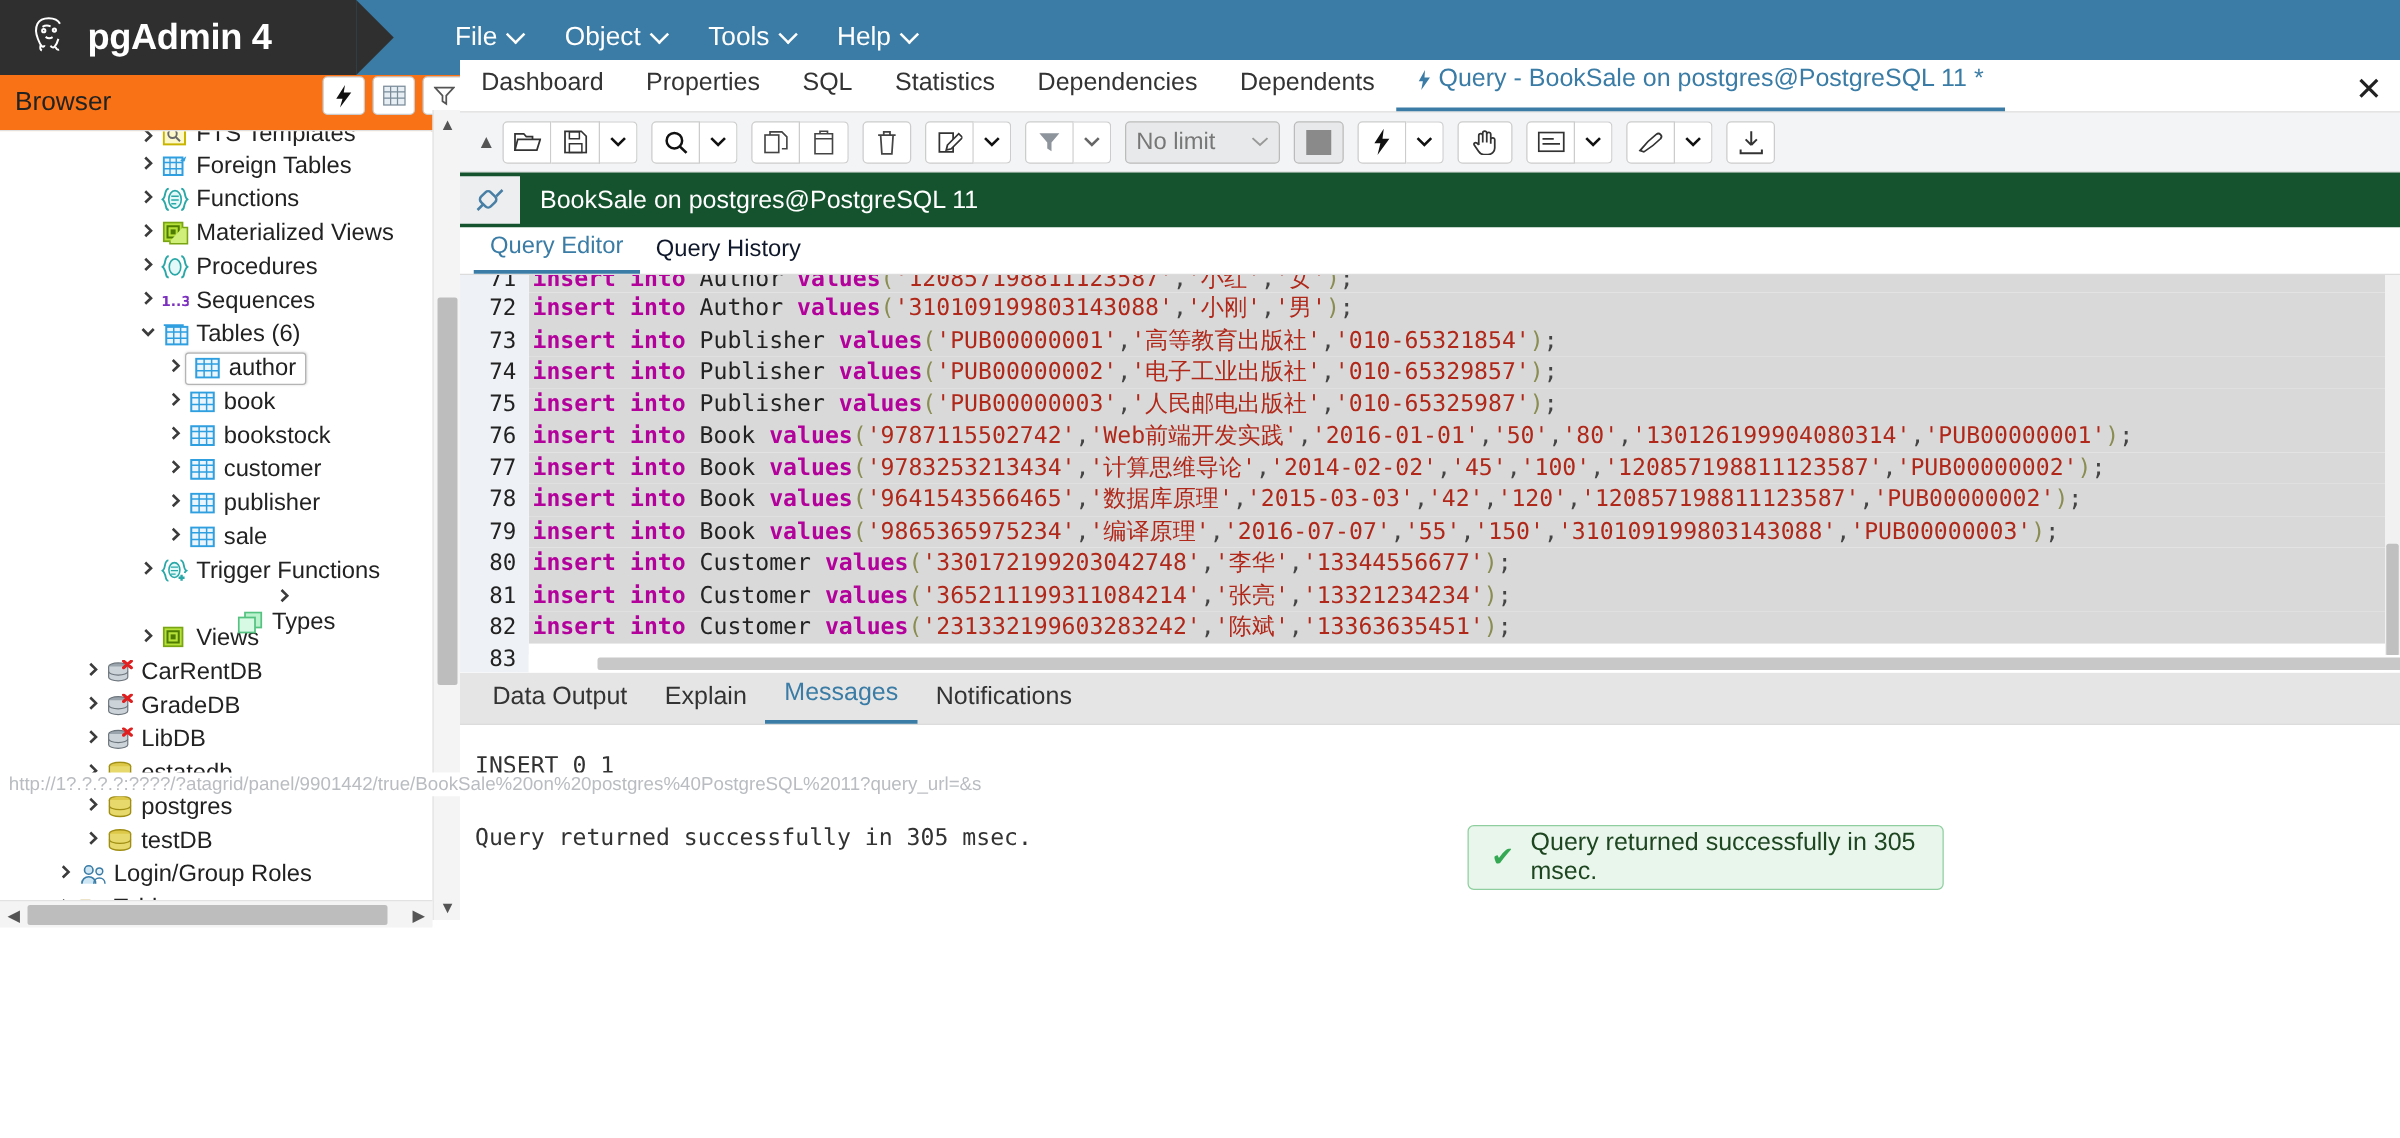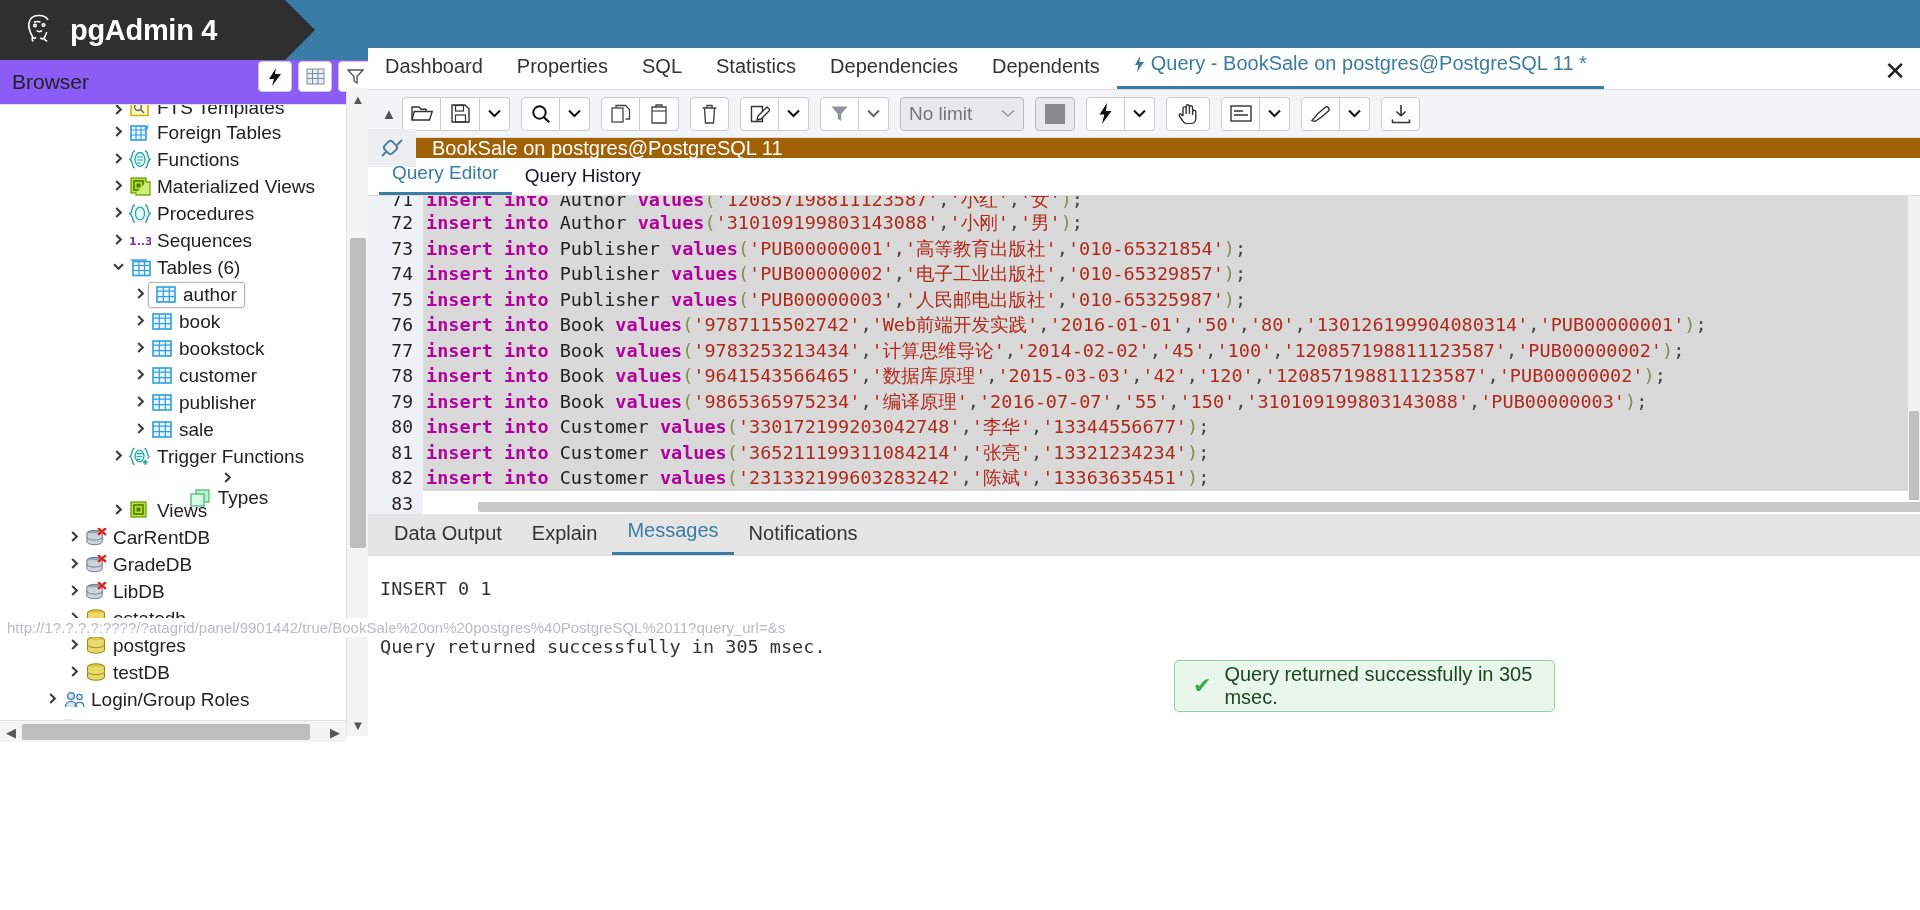--- a/index.html
+++ b/index.html
@@ -12,21 +12,21 @@
   .brandwrap:after{ content:""; position:absolute; right:-30px; top:0; width:0; height:0;
      border-top:30px solid transparent; border-bottom:30px solid transparent; border-left:30px solid #2f2f2f; }
   .brandtext{ color:#fff; font-size:29px; font-weight:bold; letter-spacing:-0.3px; }
   .eleph{ margin-right:12px; }
   .menus{ display:flex; align-items:center; margin-left:62px; gap:0px; }
   .menu{ color:#fff; font-size:21px; padding:8px 17px; display:flex; align-items:center; gap:9px; cursor:pointer; }
   .caret{ display:inline-block; width:11px; height:11px; border-right:2.4px solid #fff; border-bottom:2.4px solid #fff;
      transform:rotate(45deg) translate(-2px,-2px); }
 
   
-  .browserhdr{ position:absolute; left:0; top:60px; width:368px; height:45px; background:#8b5cf6;
+  .browserhdr{ position:absolute; left:0; top:60px; width:368px; height:45px; background:#f97316;
       display:flex; align-items:center; border-bottom:1px solid #e0e0e0; }
   .browserhdr .lbl{ font-size:21px; color:#222; padding-left:12px; }
   .hdrbtns{ position:absolute; left:258px; top:61px; display:flex; gap:6px; align-items:center; }
   .hbtn{ width:34px; height:31px; border:1px solid #ccc; border-radius:4px; background:#fff;
       display:flex; align-items:center; justify-content:center; cursor:pointer; }
   .vsep{ position:absolute; left:368px; top:60px; width:1px; height:45px; background:#dcdcdc; }
 
   
   .sidebar{ position:absolute; left:0; top:105px; width:345px; height:615px; background:#fff; overflow:hidden; }
   .trow{ height:27px; display:flex; align-items:center; font-size:19px; color:#222; white-space:nowrap; cursor:pointer; }
@@ -64,21 +64,21 @@
   .tbtn.l{ border-radius:4px 0 0 4px; }
   .tbtn.r{ border-radius:0 4px 4px 0; border-left:none; width:30px; }
   .tbtn.s{ border-radius:4px; }
   .tbtn.mid{ border-radius:0; border-left:none; }
   .limitsel{ width:124px; height:34px; background:#e8e9ea; border:1px solid #bbb; border-radius:4px;
       display:flex; align-items:center; justify-content:space-between; padding:0 8px; color:#777; font-size:19px; margin-right:11px;}
   .sqbtn{ width:40px; height:34px; background:#e8e9ea; border:1px solid #bbb; border-radius:4px; display:flex; align-items:center; justify-content:center; margin-right:11px;}
   .sqbox{ width:20px; height:20px; background:#8a8a8a; }
 
   
-  .connbar{ height:20px; background:#a16207; display:flex; align-items:center; color:#fff; font-size:20px; }
+  .connbar{ height:44px; background:#14532d; display:flex; align-items:center; color:#fff; font-size:20px; }
   .connicon{ width:48px; height:38px; background:#eceef0; display:flex; align-items:center; justify-content:center; }
   .conntext{ padding-left:16px; }
 
   
   .qtabs{ height:38px; background:#fff; display:flex; align-items:flex-end; border-bottom:1px solid #dcdcdc; padding-left:11px; }
   .qtab{ font-size:19px; color:#0f172a; padding:5px 13px 8px; cursor:pointer; }
   .qtab.active{ color:#3a7ca5; border-bottom:3px solid #3a7ca5; }
 
   
   .editor{ position:relative; height:318px; background:#fff; overflow:hidden; }
@@ -126,20 +126,38 @@
           <circle cx="13" cy="15.5" r="1.3"></circle>
           <circle cx="21.5" cy="15" r="1.3"></circle>
           <path d="M14.5 20.5c1.5 1.2 4 1.3 5.6.2"></path>
           <path d="M10.5 27.2c-.6 2-.2 3.6 1 4.2"></path>
           <path d="M22.5 28.5c.4 1.8 1.6 2.6 2.8 2.3"></path>
         </g>
       </svg>
     </span>
     <span class="brandtext">pgAdmin 4</span>
   </div>
+  <div class="menus">
+    <div class="menu">
+      <span>File</span>
+      <i class="caret"></i>
+    </div>
+    <div class="menu">
+      <span>Object</span>
+      <i class="caret"></i>
+    </div>
+    <div class="menu">
+      <span>Tools</span>
+      <i class="caret"></i>
+    </div>
+    <div class="menu">
+      <span>Help</span>
+      <i class="caret"></i>
+    </div>
+  </div>
 </div>
 
 <div class="browserhdr">
   <span class="lbl">Browser</span>
 </div>
 <div class="hdrbtns">
   <div class="hbtn">
     <svg width="16" height="20" viewBox="0 0 16 20">
         <path d="M9 1 2 12h5l-2 7 9-12H8z" fill="#111"></path>
       </svg>

